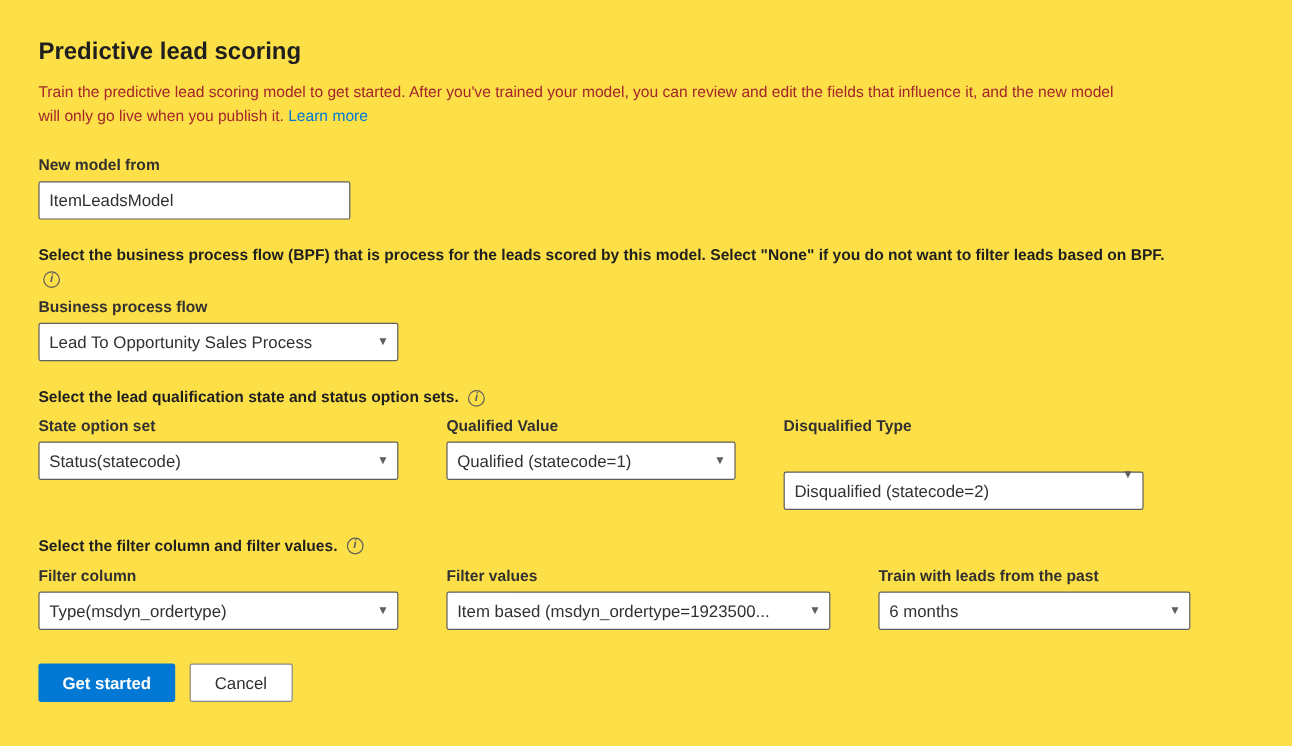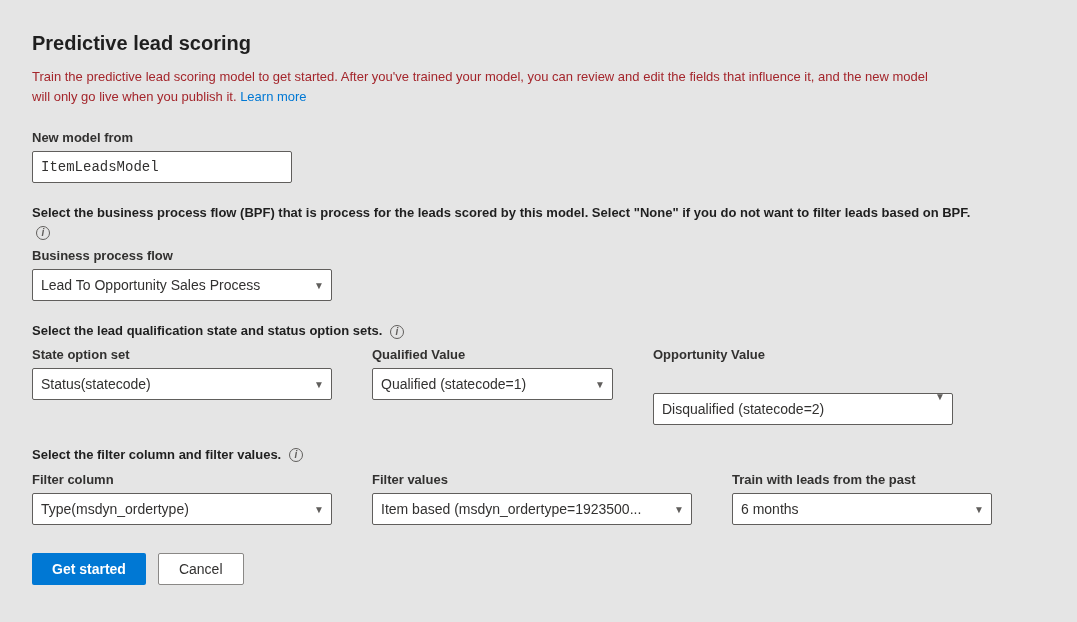--- a/index.html
+++ b/index.html
@@ -6,21 +6,21 @@
     body {
       font-family: 'Segoe UI', Arial, sans-serif;
       background: #fff;
       color: #323130;
       font-size: 14px;
     }
     .container {
       max-width: 1077px;
       min-height: 622px;
       padding: 32px 40px 28px 32px;
-      background: #e5e5e5;
+      background: #fde047;
     }
     .page-title {
       font-size: 20px;
       font-weight: 600;
       color: #1f1f1f;
       margin-bottom: 12px;
     }
     .description-text {
       color: #a4262c;
       font-size: 13px;
@@ -42,21 +42,20 @@
     }
     .text-input {
       width: 260px;
       height: 32px;
       border: 1px solid #605e5c;
       padding: 0 8px;
       font-size: 14px;
       color: #323130;
       outline: none;
       border-radius: 2px;
-      font-family: Liberation Mono, monospace;
     }
     .section-info {
       font-size: 13px;
       font-weight: 600;
       color: #1f1f1f;
       margin-top: 20px;
       margin-bottom: 6px;
       max-width: 960px;
       line-height: 1.5;
     }
@@ -209,21 +208,21 @@
         <label class="field-label">Qualified Value</label>
         <div class="select-wrapper qualified-select">
           <select>
             <option>Qualified (statecode=1)</option>
             <option>Disqualified (statecode=2)</option>
           </select>
           <span class="chevron">▼</span>
         </div>
       </div>
       <div class="col-item">
-        <label class="field-label">Opportunity Value</label>
+        <label class="field-label">Disqualified Type</label>
         <div class="select-wrapper disqualified-select">
           <select>
             <option>Disqualified (statecode=2)</option>
             <option>Qualified (statecode=1)</option>
           </select>
           <span class="chevron">▼</span>
         </div>
       </div>
     </div>
   </div>

